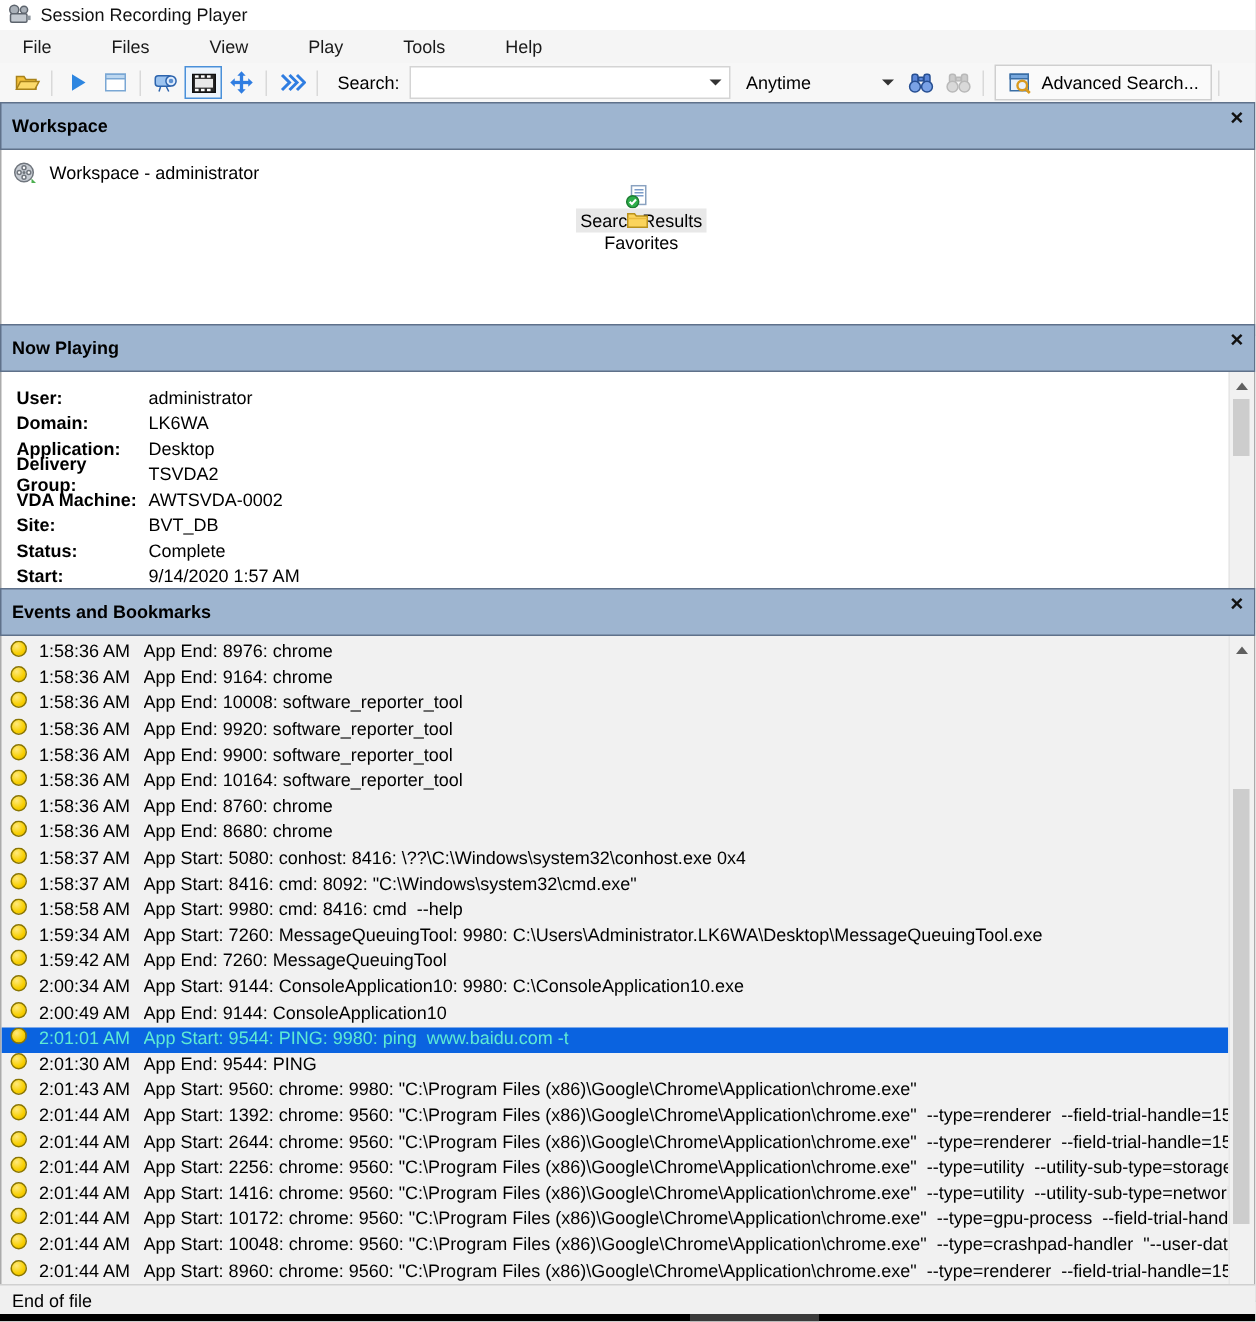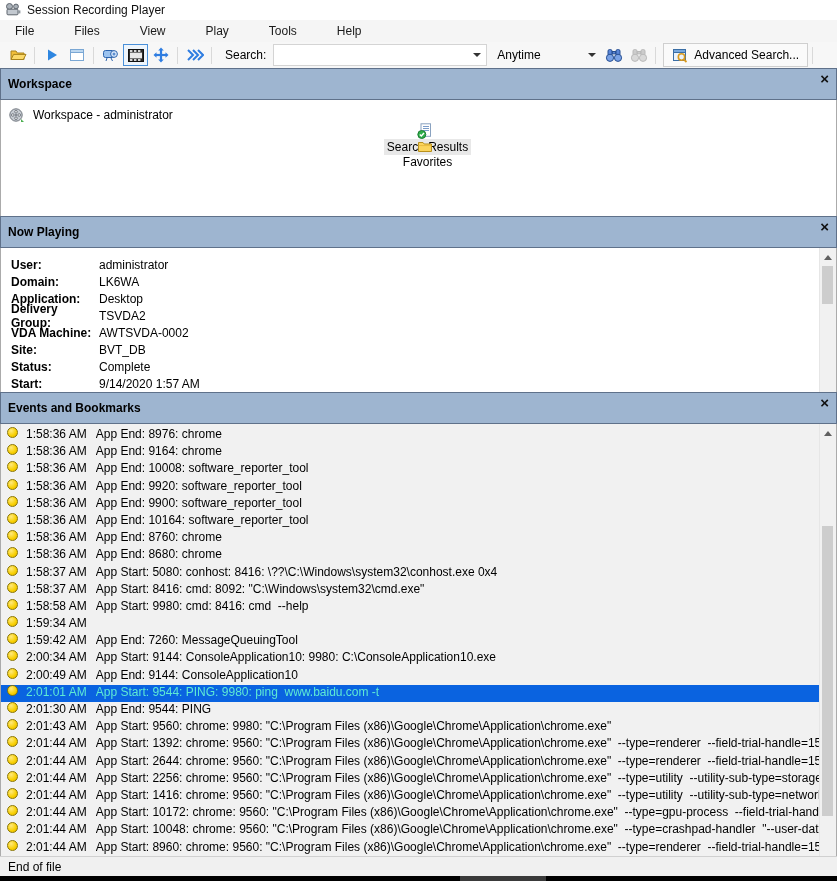--- a/index.html
+++ b/index.html
@@ -384,20 +384,21 @@
           <span class="event-text">App Start: 8416: cmd: 8092: "C:\Windows\system32\cmd.exe"</span>
         </div>
           <div class="event-row">
           <span class="event-dot"></span>
           <span class="event-time">1:58:58 AM</span>
           <span class="event-text">App Start: 9980: cmd: 8416: cmd  --help</span>
         </div>
           <div class="event-row">
           <span class="event-dot"></span>
           <span class="event-time">1:59:34 AM</span>
+          <span class="event-text">App Start: 7260: MessageQueuingTool: 9980: C:\Users\Administrator.LK6WA\Desktop\MessageQueuingTool.exe</span>
         </div>
           <div class="event-row">
           <span class="event-dot"></span>
           <span class="event-time">1:59:42 AM</span>
           <span class="event-text">App End: 7260: MessageQueuingTool</span>
         </div>
           <div class="event-row">
           <span class="event-dot"></span>
           <span class="event-time">2:00:34 AM</span>
           <span class="event-text">App Start: 9144: ConsoleApplication10: 9980: C:\ConsoleApplication10.exe</span>

